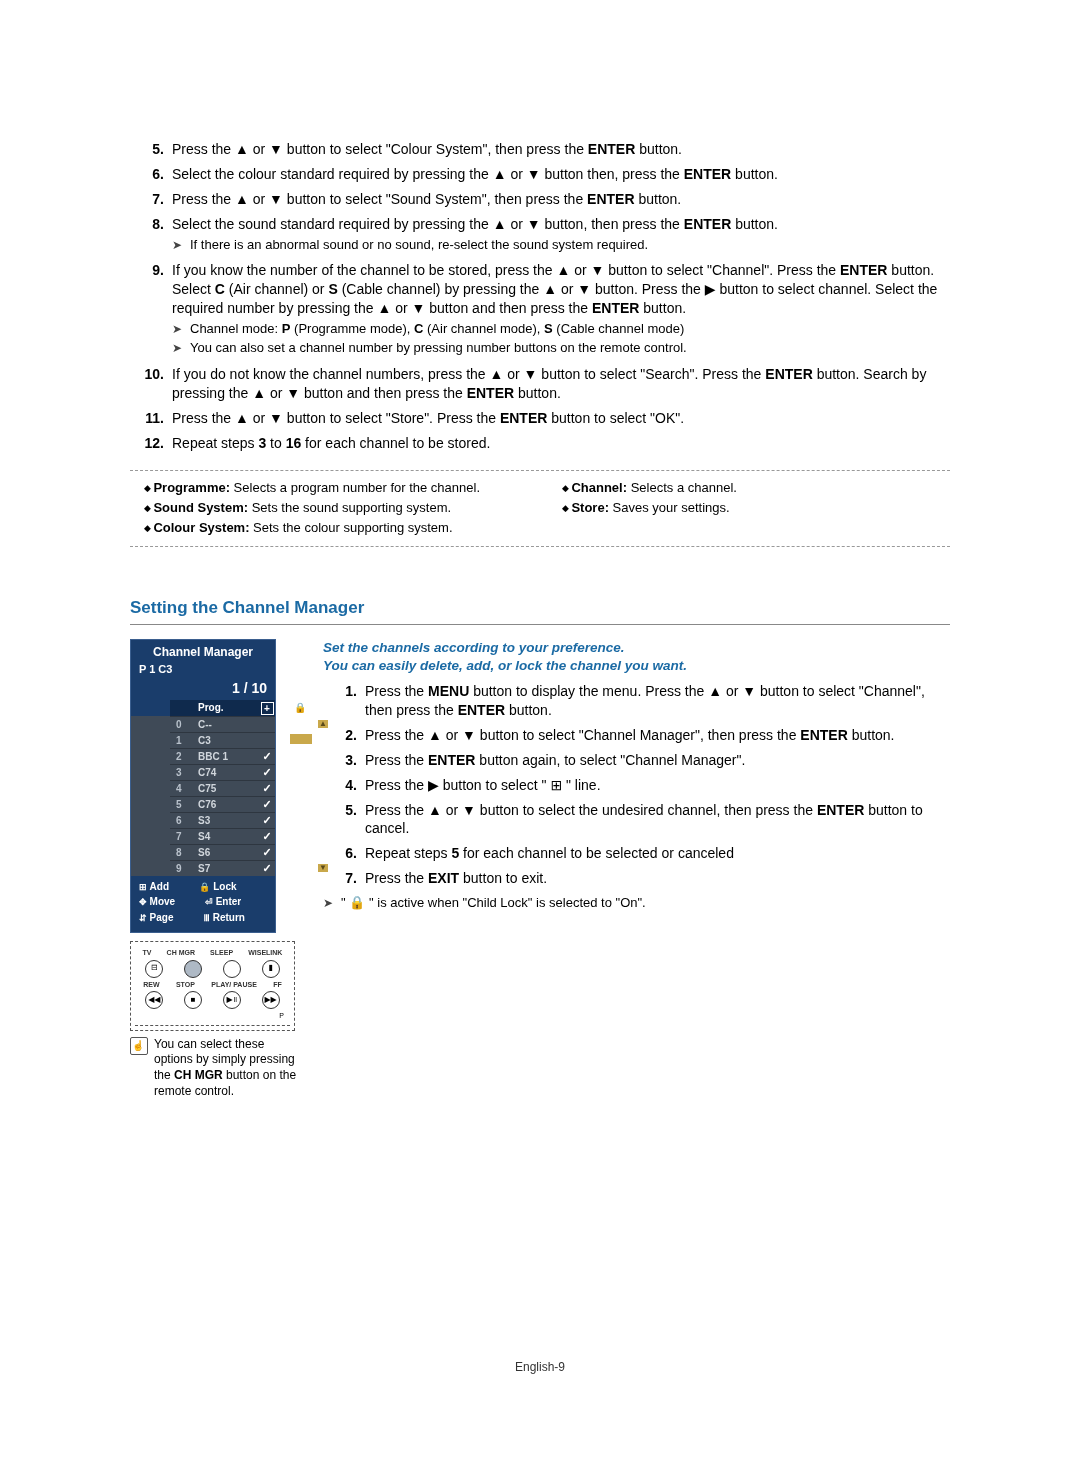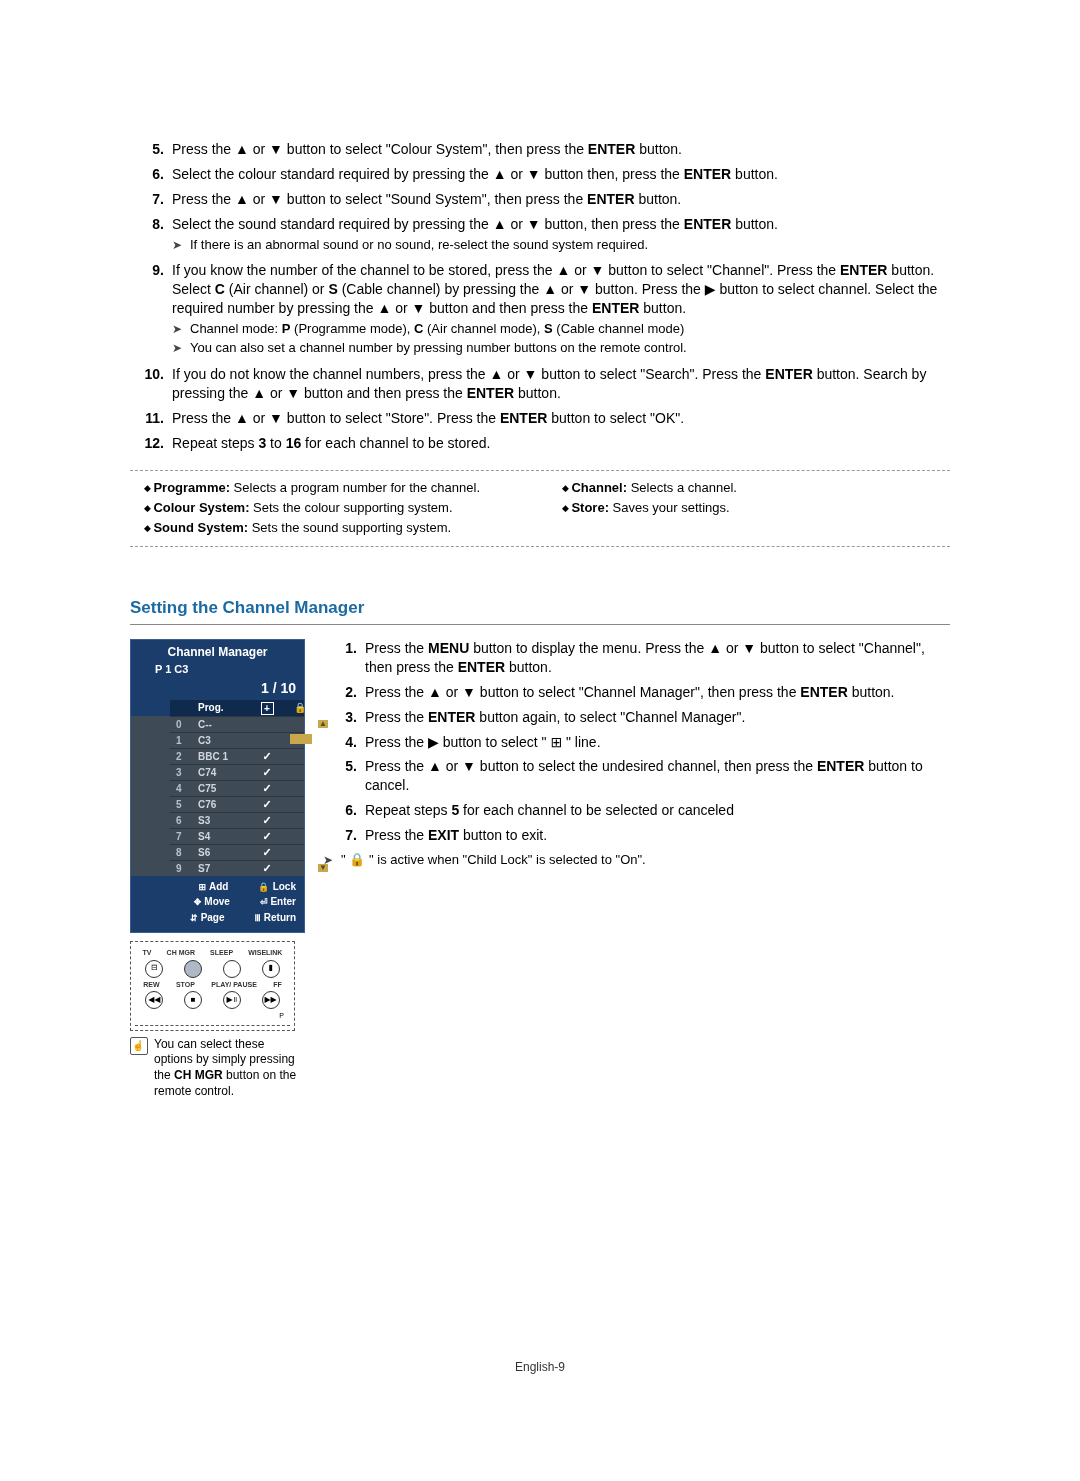--- a/index.html
+++ b/index.html
@@ -108,32 +108,32 @@
     margin-bottom: 8px;
     font-size: 13.5px;
     line-height: 1.3;
   }
   
   .cm-panel {
     background: #1a3d6b;
     color: #e4eaf0;
     border: 1px solid #3b5f8f;
     font-size: 11px;
-    width: 175px;
+    width: 146px;
     box-sizing: border-box;
   }
   .cm-title {
     text-align: center;
     font-weight: bold;
     color: #fff;
     padding: 4px 0 2px 0;
     font-size: 12px;
   }
   .cm-sub {
-    padding: 0 8px 2px 24px;
+    padding: 0 8px 2px 8px;
     font-weight: bold;
     color: #fff;
     font-size: 11px;
   }
   .cm-counter {
     text-align: right;
     padding: 0 8px 2px 8px;
     color: #fff;
     font-weight: bold;
     font-size: 14px;
@@ -183,21 +183,21 @@
   }
   .cm-footer {
     background:#1a3d6b;
     padding:4px 8px 6px 8px;
     font-size:10px;
     color:#fff;
     font-weight:bold;
   }
   .cm-footer .fr {
     display:flex;
-    justify-content:flex-end;
+    justify-content:flex-start;
     gap:30px;
     margin-bottom:2px;
   }
   .cm-footer .fi {
     font-size:9px;
     margin-right:3px;
   }
   
   .remote {
     margin-top:8px;
@@ -322,22 +322,22 @@
       </li>
       <li>
         <span class="num">12.</span>
         <div class="body">Repeat steps <b>3</b> to <b>16</b> for each channel to be stored.</div>
       </li>
     </ol>
 
   <div class="definitions">
     <div class="col" id="defs-left">
         <div class="def"><span class="term">Programme:</span><span> Selects a program number for the channel.</span></div>
+        <div class="def"><span class="term">Sound System:</span><span> Sets the sound supporting system.</span></div>
         <div class="def"><span class="term">Colour System:</span><span> Sets the colour supporting system.</span></div>
-        <div class="def"><span class="term">Sound System:</span><span> Sets the sound supporting system.</span></div>
       </div>
     <div class="col" id="defs-right">
         <div class="def"><span class="term">Channel:</span><span> Selects a channel.</span></div>
         <div class="def"><span class="term">Store:</span><span> Saves your settings.</span></div>
       </div>
   </div>
 
   <h2 class="section-title">Setting the Channel Manager</h2>
   <hr class="section-rule">
 
@@ -475,20 +475,24 @@
       </div>
 
       <div class="remote-note">
         <span class="pm-icon">☝</span>
         <span id="remote-note-text">You can select these options  by simply pressing the  <b>CH MGR</b> button on the remote control.</span>
       </div>
 
     </div>
 
     <div class="right-col">
+      <div class="intro">
+        <span>Set the channels according to your preference.</span><br>
+        <span>You can easily delete, add, or lock the channel you want.</span>
+      </div>
       <ol class="toplist" id="steps-b">
           <li>
             <span class="num">1.</span>
             <div class="body">Press the <b>MENU</b> button to display the menu.  Press the ▲ or ▼ button to select "Channel", then press the <b>ENTER</b> button.</div>
           </li>
           <li>
             <span class="num">2.</span>
             <div class="body">Press the ▲ or ▼ button to select "Channel Manager", then press the <b>ENTER</b> button.</div>
           </li>
           <li>

